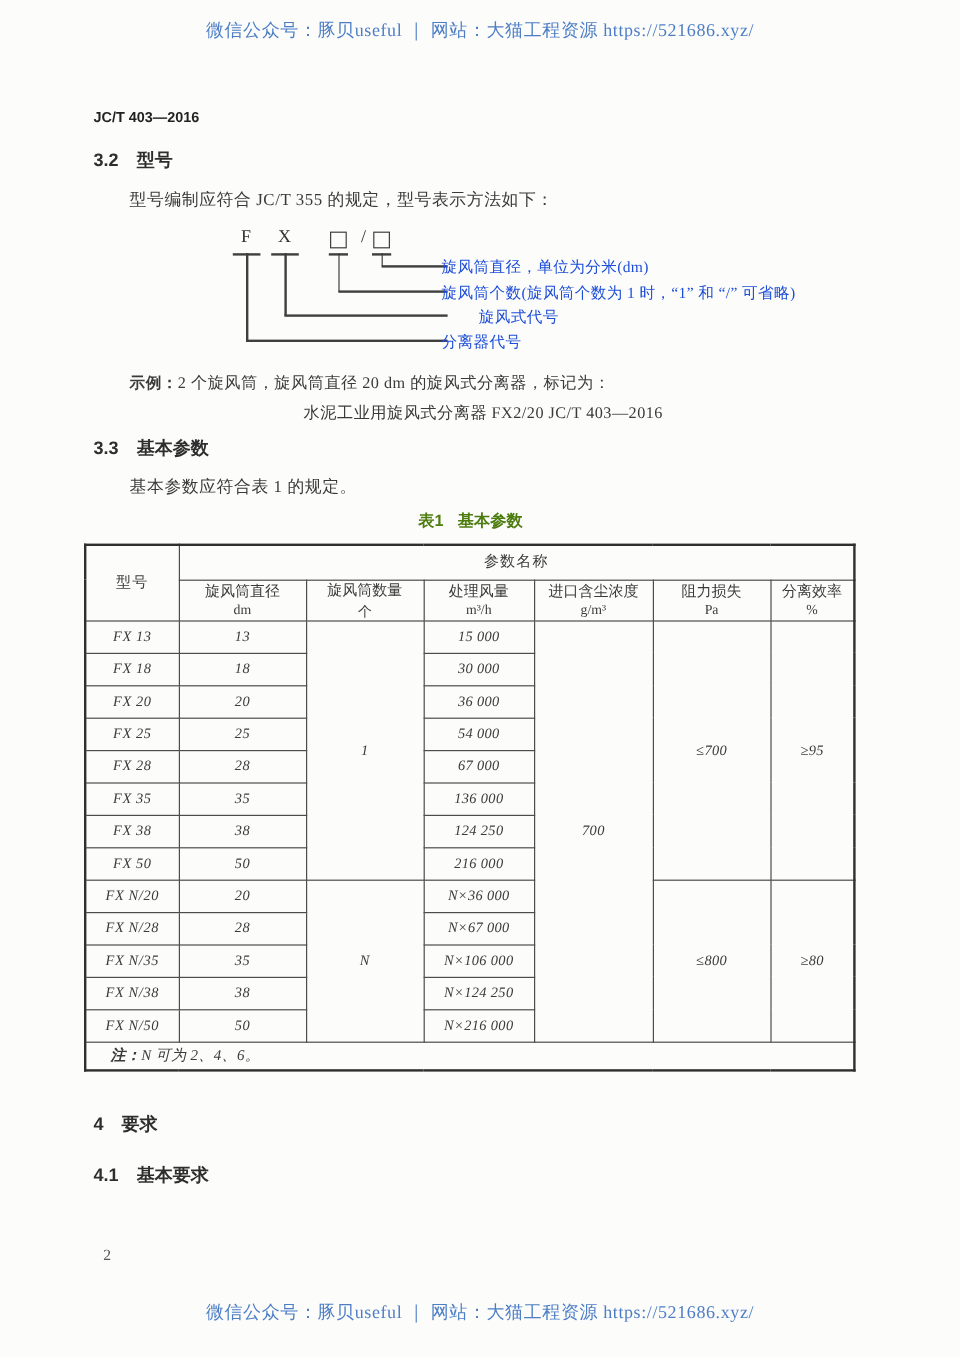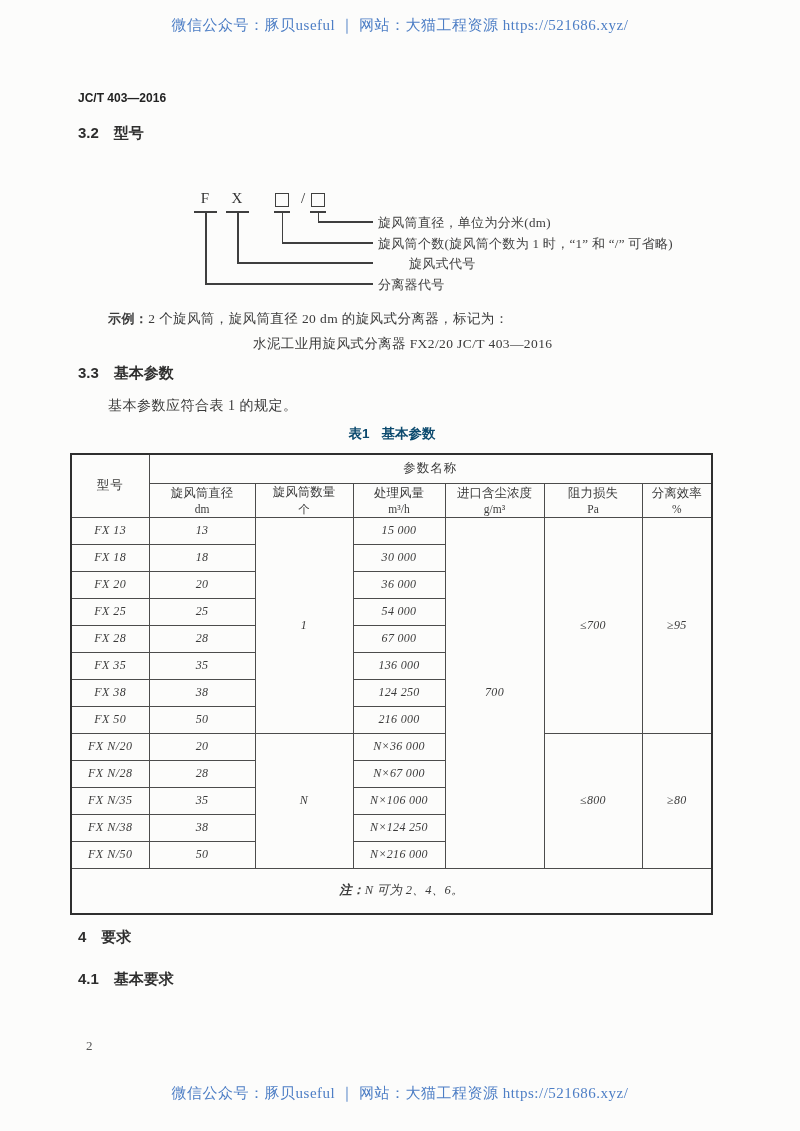--- a/index.html
+++ b/index.html
@@ -53,71 +53,72 @@
   .bar-b1 { left:84px; width:16px; } .bar-b2 { left:120px; width:16px; }
   .dg-v { position:absolute; width:1.5px; background:#3f3f3f; top:21px; }
   .v-f { left:15px; height:73px; } .v-x { left:47px; height:52px; }
   .v-b1 { left:91.5px; height:32px; } .v-b2 { left:127.5px; height:11px; }
   .dg-h { position:absolute; height:1.5px; background:#3f3f3f; }
   .hz-1 { top:31px; left:127.5px; width:55px; }
   .hz-2 { top:52px; left:91.5px; width:91px; }
   .hz-3 { top:72px; left:47px; width:135.5px; }
   .hz-4 { top:93px; left:15px; width:167.5px; }
   .dg-label {
-    position:absolute; left:188px; font-size:13px; color:#404040;
+    position:absolute; left:178px; font-size:13px; color:#1d4ed8;
     white-space:nowrap; letter-spacing:0.3px;
   }
   .lb-0 { top:24px; } .lb-1 { top:45px; } .lb-2 { top:65px;margin-left:31px; } .lb-3 { top:86px;text-align:right; }
 
   .example { position:absolute; left:108px; top:310px; font-size:13.5px; letter-spacing:0.4px; }
   .example .ex-label { font-weight:bold; font-family:"Liberation Sans",sans-serif; font-size:13px; }
   .designation { position:absolute; left:253px; top:335px; font-size:13.5px; letter-spacing:0.4px; }
 
   .tbl-caption {
     position:absolute; left:0; top:425px; width:784px; text-align:center;
     font-family:"Liberation Sans","DejaVu Sans",sans-serif;
-    font-weight:bold; font-size:13.5px; color:#0c4a6e;
+    font-weight:bold; font-size:13.5px; color:#4d7c0f;
   }
   .tbl-caption .cap-label { margin-right:12px; }
 
   table.params {
     position:absolute; left:70px; top:453px;
     border-collapse:collapse; table-layout:fixed; width:643px;
     border:2px solid #2f2f2f;
   }
   table.params th, table.params td {
     border:1px solid #4c4c4c;
     font-weight:normal; text-align:center; vertical-align:middle;
     font-size:12px; color:#3b3b3b; padding:0;
   }
   tr.hdr-top th { height:29px; font-size:12.5px; letter-spacing:1px; }
   tr.hdr-sub th { height:34px; font-size:12.5px; }
   th .unit { display:block; font-size:11.5px; margin-top:1px; }
   tbody td { height:27px; letter-spacing:0.3px;font-style:italic; }
   td.model-cell { letter-spacing:0.5px; }
   td.merged-n { font-style:italic; font-family:"Liberation Serif",serif; }
   tr.note-row td {
-    height:46px; text-align:center; padding-left:20px; font-size:12.5px;
+    height:24px; text-align:left; padding-left:20px; font-size:12.5px;
   }
   tr.note-row .note-label { font-weight:bold; font-family:"Liberation Sans",sans-serif; }
   .page-num { position:absolute; left:86px; top:1038px; font-size:13px; color:#555; }
 </style>
 </head>
 <body>
 
 <div class="page">
 
   <div class="watermark wm-top">微信公众号：豚贝useful ｜ 网站：大猫工程资源 https://521686.xyz/</div>
 
   <div class="std-num">JC/T 403—2016</div>
 
   <div class="heading h32">
     <span class="num">3.2</span><span>型号</span>
   </div>
 
+  <div class="para p1">型号编制应符合 JC/T 355 的规定，型号表示方法如下：</div>
 
   <div class="diagram">
     <span class="sym sym-f">F</span>
     <span class="sym sym-x">X</span>
     <span class="dg-box box-1"></span>
     <span class="sym sym-slash">/</span>
     <span class="dg-box box-2"></span>
 
     <span class="dg-bar bar-f"></span>
     <span class="dg-bar bar-x"></span>

